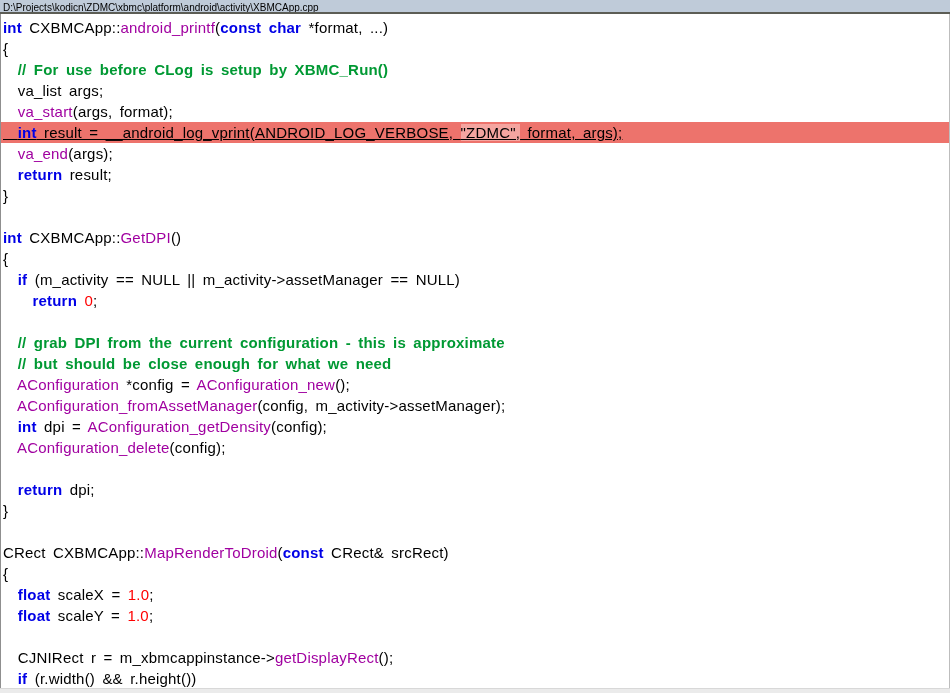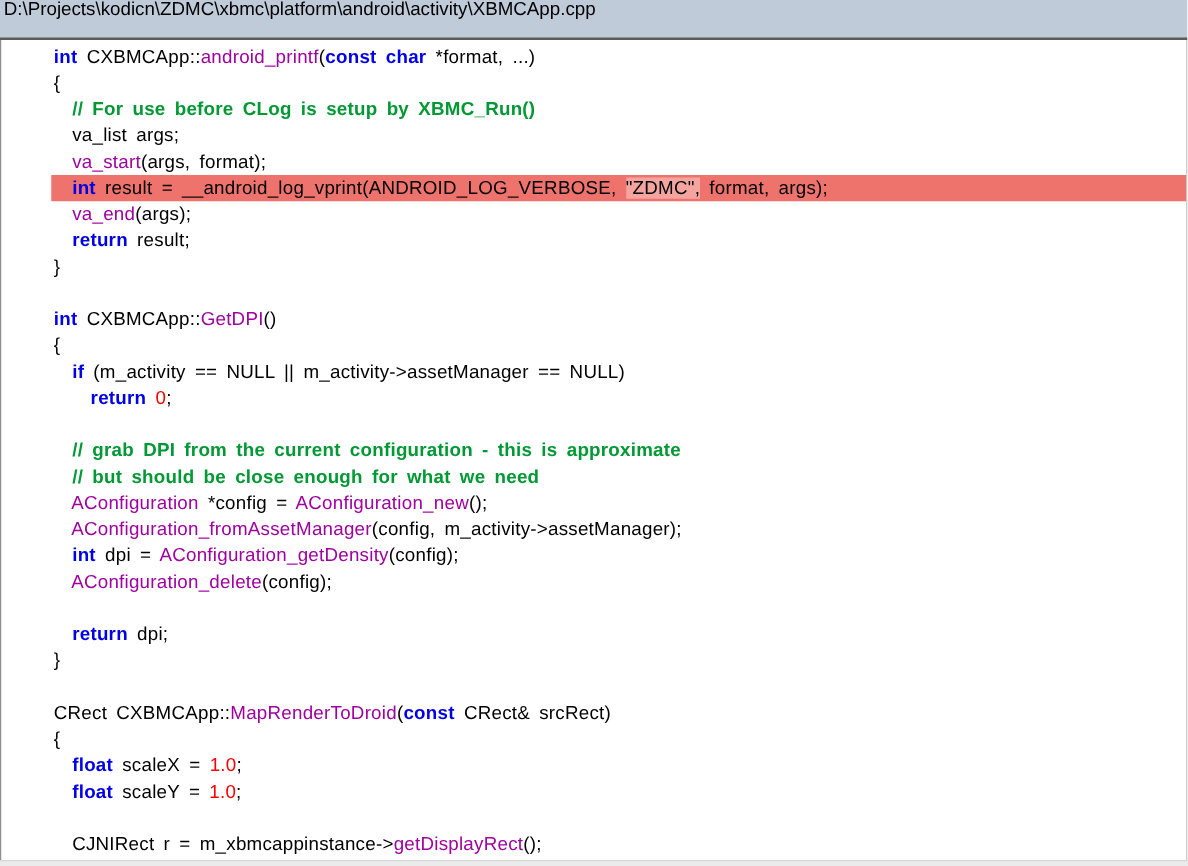--- a/index.html
+++ b/index.html
@@ -3,46 +3,46 @@
 <meta charset="utf-8">
 <style>
   * { box-sizing: border-box; margin: 0; padding: 0; }
   html, body {
     width: 950px; height: 693px; overflow: hidden;
     background: #ffffff;
     font-family: "Liberation Sans", sans-serif;
   }
   .window { position: relative; width: 950px; height: 693px; background: #fff; }
   .titlebar {
-    height: 32px;
+    height: 14px;
     background: var(--titlebar-bg, #bfcbd9);
     border-bottom: 2px solid #5c5d55;
-    font-size: 15px;
+    font-size: 10px;
     line-height: 15px;
     color: #000;
     padding-left: 3px;
     white-space: nowrap;
     overflow: hidden;
   }
   .editor {
     position: relative;
     height: 674px;
     background: var(--code-bg, #fff);
     border-left: 1px solid #8f8f8f;
     border-right: 1px solid #bdbdbd;
     padding-top: 3px;
     font-size: 15px;
     white-space: pre;
     overflow: hidden;
     word-spacing: 3px;
     letter-spacing: 0.2px;
     color: #000;
   }
-  .line { height: 21px; line-height: 21px; padding-left: 2px; margin-left: 40px; }
-  .line.hl { background: var(--hl-line, #ed736c); }
+  .line { height: 21px; line-height: 21px; padding-left: 2px; }
+  .line.hl { background: var(--hl-line, #ed736c); text-decoration: underline; }
   .tok-k { color: var(--kw, #0000e6); font-weight: bold; }
   .tok-c { color: var(--comment, #009933); font-weight: bold; }
   .tok-f { color: var(--fn, #a000a0); }
   .tok-n { color: var(--num, #ff0000); }
   .tok-m { background: var(--hl-match, #f5a5a0); }
   .bottom-strip {
     position: absolute;
     left: 0; right: 0; bottom: 0;
     height: 5px;
     background: #ebebeb;

